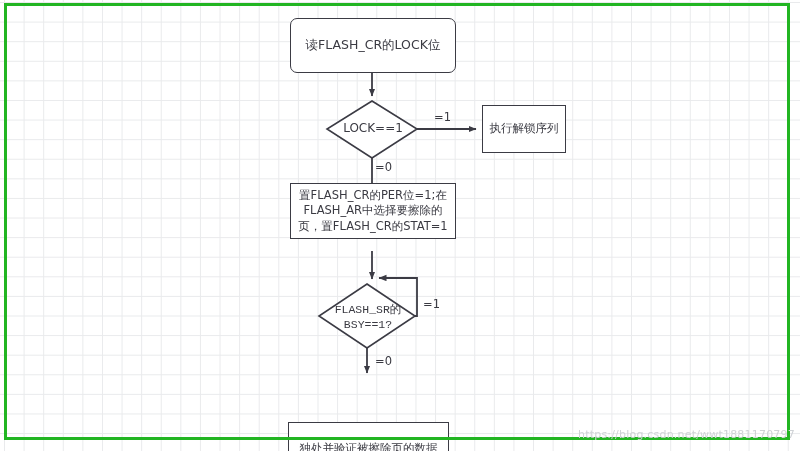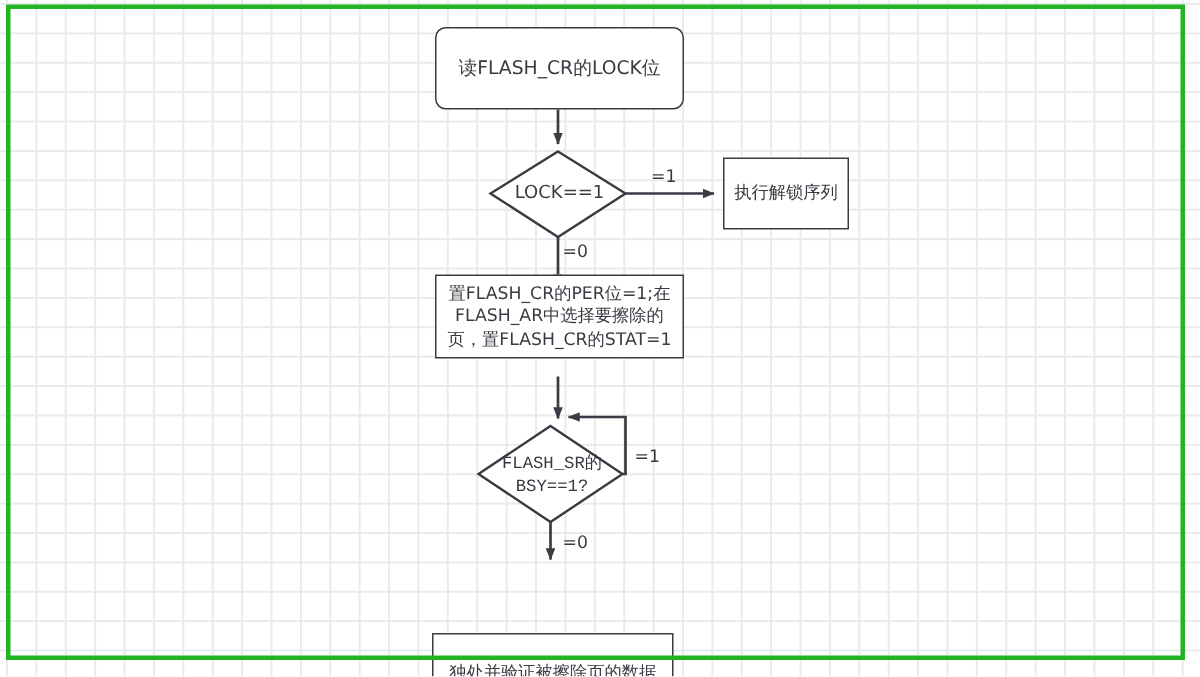--- a/index.html
+++ b/index.html
@@ -153,14 +153,15 @@
   <div class="diamond-label" id="label-bsy-cond">FLASH_SR的
 BSY==1?</div>
 
   <div class="edge-label" id="edge-label-lock-yes">=1</div>
   <div class="edge-label" id="edge-label-lock-no">=0</div>
   <div class="edge-label" id="edge-label-bsy-yes">=1</div>
   <div class="edge-label" id="edge-label-bsy-no">=0</div>
 
   <div id="frame"></div>
 
+  <div id="watermark">https://blog.csdn.net/wwt1881170797</div>
 
 </div>
 
 </body></html>

